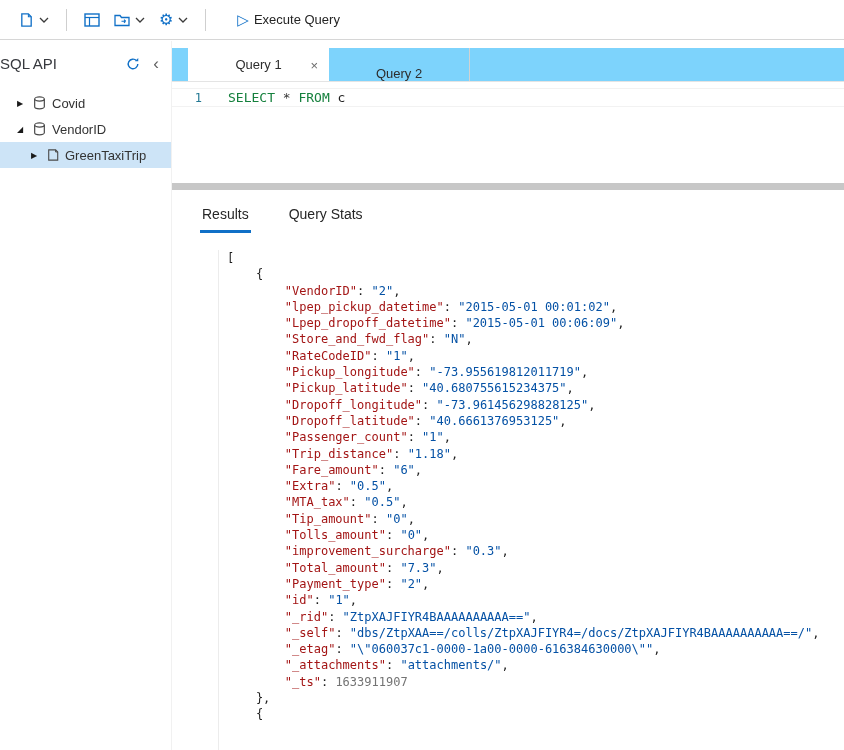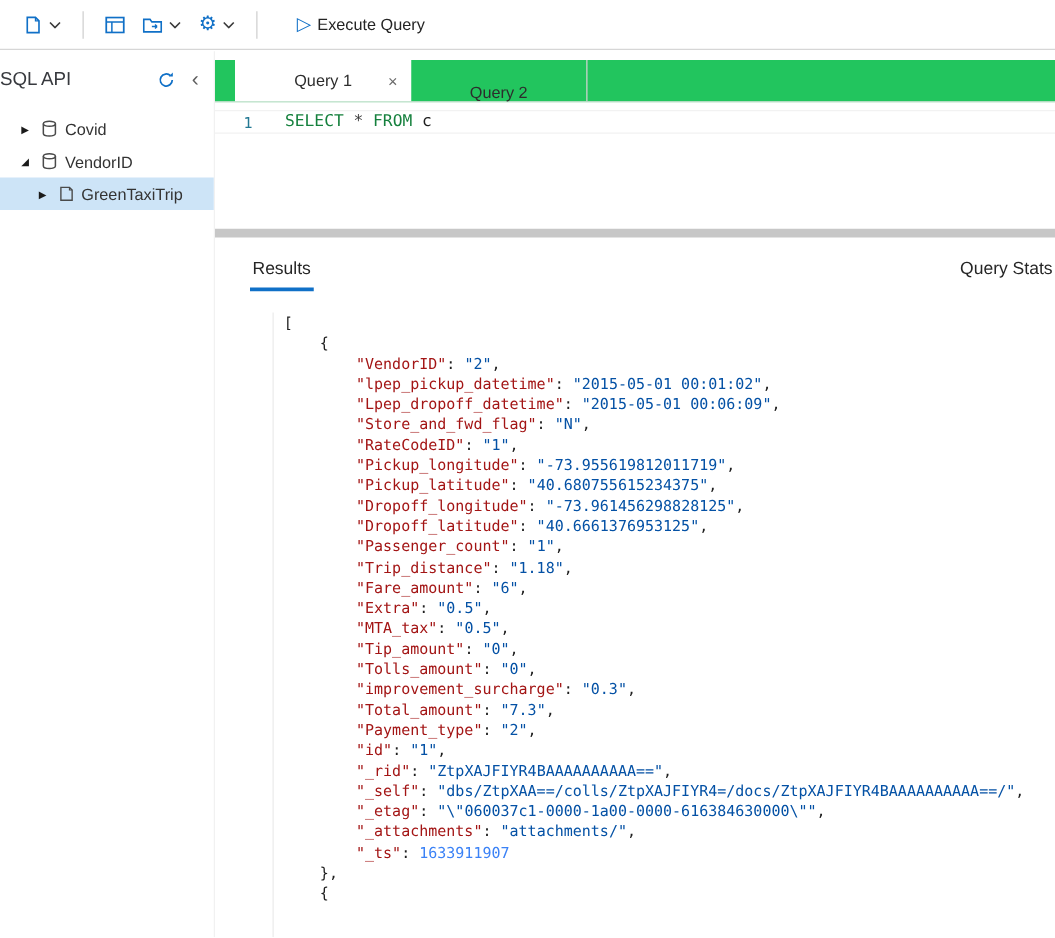--- a/index.html
+++ b/index.html
@@ -48,21 +48,21 @@
   .tree-icon { margin:0 6px 0 3px; flex:none; display:flex; }
   .tree-label { white-space:nowrap; }
 
   
   .main {
     position:absolute; top:41px; left:172px; right:0; bottom:0;
     display:flex; flex-direction:column; background:#fff;
   }
   .tabbar {
     margin-top:7px; height:34px; flex:none;
-    background:#22c55e; border-bottom:1px solid #e4e4e4;
+    background:#7dd3fc; border-bottom:1px solid #e4e4e4;
     display:flex; padding-left:16px;
   }
   .tab {
     width:141px; height:100%; display:flex; align-items:center; justify-content:center;
     position:relative; font-size:13px; color:#2d2d2d; cursor:pointer;
   }
   .tab.active { background:#fff; }
   .tab:not(.active) { border-right:1px solid #d2d2d2;align-items:flex-end; }
   .tab-close {
     position:absolute; right:11px; top:50%; transform:translateY(-50%);
@@ -80,35 +80,35 @@
   .code { padding-left:26px; white-space:pre; }
   .kw { color:#15803d; }
   .op { color:#383838; }
   .ident { color:#1e1e1e; }
 
   
   .splitter { height:7px; flex:none; background:#c7c7c7; cursor:row-resize; }
 
   
   .results { flex:1; display:flex; flex-direction:column; padding:16px 0 0 28px; overflow:hidden; }
-  .results-tabs { display:flex; gap:16px; flex:none;justify-content:space-between; }
+  .results-tabs { display:flex; gap:36px; flex:none; }
   .rtab { font-size:14px; color:#262626; padding:0 2px 8px 2px; cursor:pointer; }
   .rtab.active { border-bottom:3px solid #1070c7; }
   .pager { margin-top:24px; font-size:13px; color:#3b3b3b; flex:none; }
   .pager .sep { margin:0 6px 0 4px; color:#3b3b3b; }
   .load-more { color:#1070c7; cursor:pointer; text-decoration:none; }
   .json-viewer {
     margin-top:17px; margin-left:18px; flex:1; overflow:hidden;
     border-left:1px solid #ececec; padding-left:8px;
   }
   .json-content { font-family:"DejaVu Sans Mono", monospace; font-size:12px; }
   .jline { white-space:pre; line-height:16.3px; height:16.3px; }
   .jline .key { color:#a31515; }
   .jline .str { color:#0451a5; }
-  .jline .num { color:#3b82f6;margin-top:12px; }
+  .jline .num { color:#737373;margin-top:12px; }
   .jline .p   { color:#1e1e1e; }
 </style>
 </head>
 <body>
 
 <div class="app">
 
   <div class="toolbar">
     <div class="tb-item">
       <svg width="15" height="16" viewBox="0 0 16 16">

